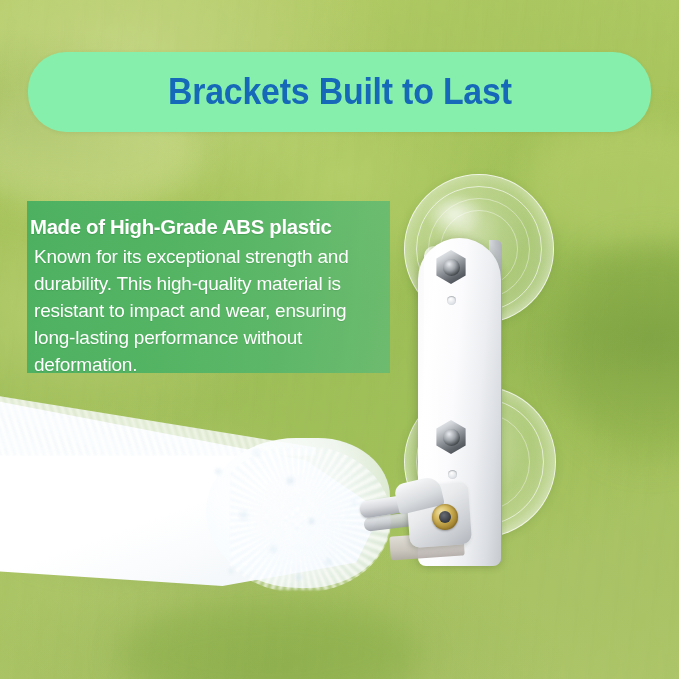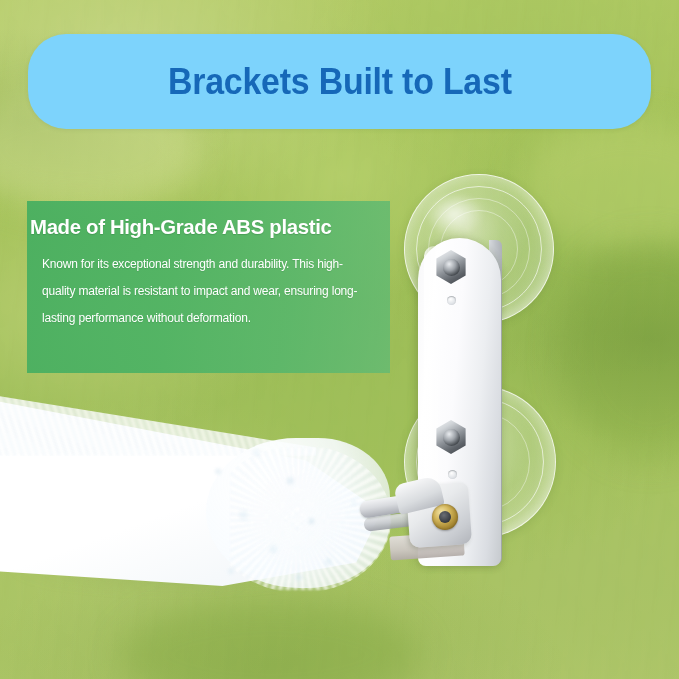--- a/index.html
+++ b/index.html
@@ -58,24 +58,24 @@
     background:
       radial-gradient(ellipse 40% 22% at 96% 50%, rgba(88,128,44,0.30) 0%, rgba(88,128,44,0) 70%),
       radial-gradient(ellipse 44% 20% at 4% 18%,  rgba(96,136,48,0.18) 0%, rgba(96,136,48,0) 70%),
       radial-gradient(ellipse 60% 26% at 40% 98%, rgba(100,140,50,0.22) 0%, rgba(100,140,50,0) 72%);
   }
 
   
   .header-pill {
     position: absolute;
     left: 28px;
-    top: 34px;
+    top: 52px;
     width: 623px;
-    height: 95px;
-    background: #7dd3fc;
+    height: 80px;
+    background: #86efac;
     border-radius: 38px;
     display: flex;
     align-items: center;
     justify-content: center;
     box-shadow: 0 1px 4px rgba(60,80,30,0.10);
   }
   .header-title {
     color: #1668b8;
     font-size: 36px;
     font-weight: 700;
@@ -106,23 +106,23 @@
     font-weight: 700;
     letter-spacing: -0.35px;
     transform: scaleX(0.97);
     transform-origin: left center;
     margin: 0 0 3px 0;
     white-space: nowrap;
     text-shadow: 0 1px 1px rgba(0,60,20,0.18);
   }
   .info-body {
     color: #ffffff;
-    font-size: 12px;
+    font-size: 19px;
     line-height: 27px;
-    margin: 12px;
+    margin: 4px;
     letter-spacing: -0.2px;
     text-shadow: 0 1px 1px rgba(0,60,20,0.12);
   }
 
   
   .mop-wrap {
     position: absolute;
     left: -20px;
     top: 382px;
     width: 440px;

